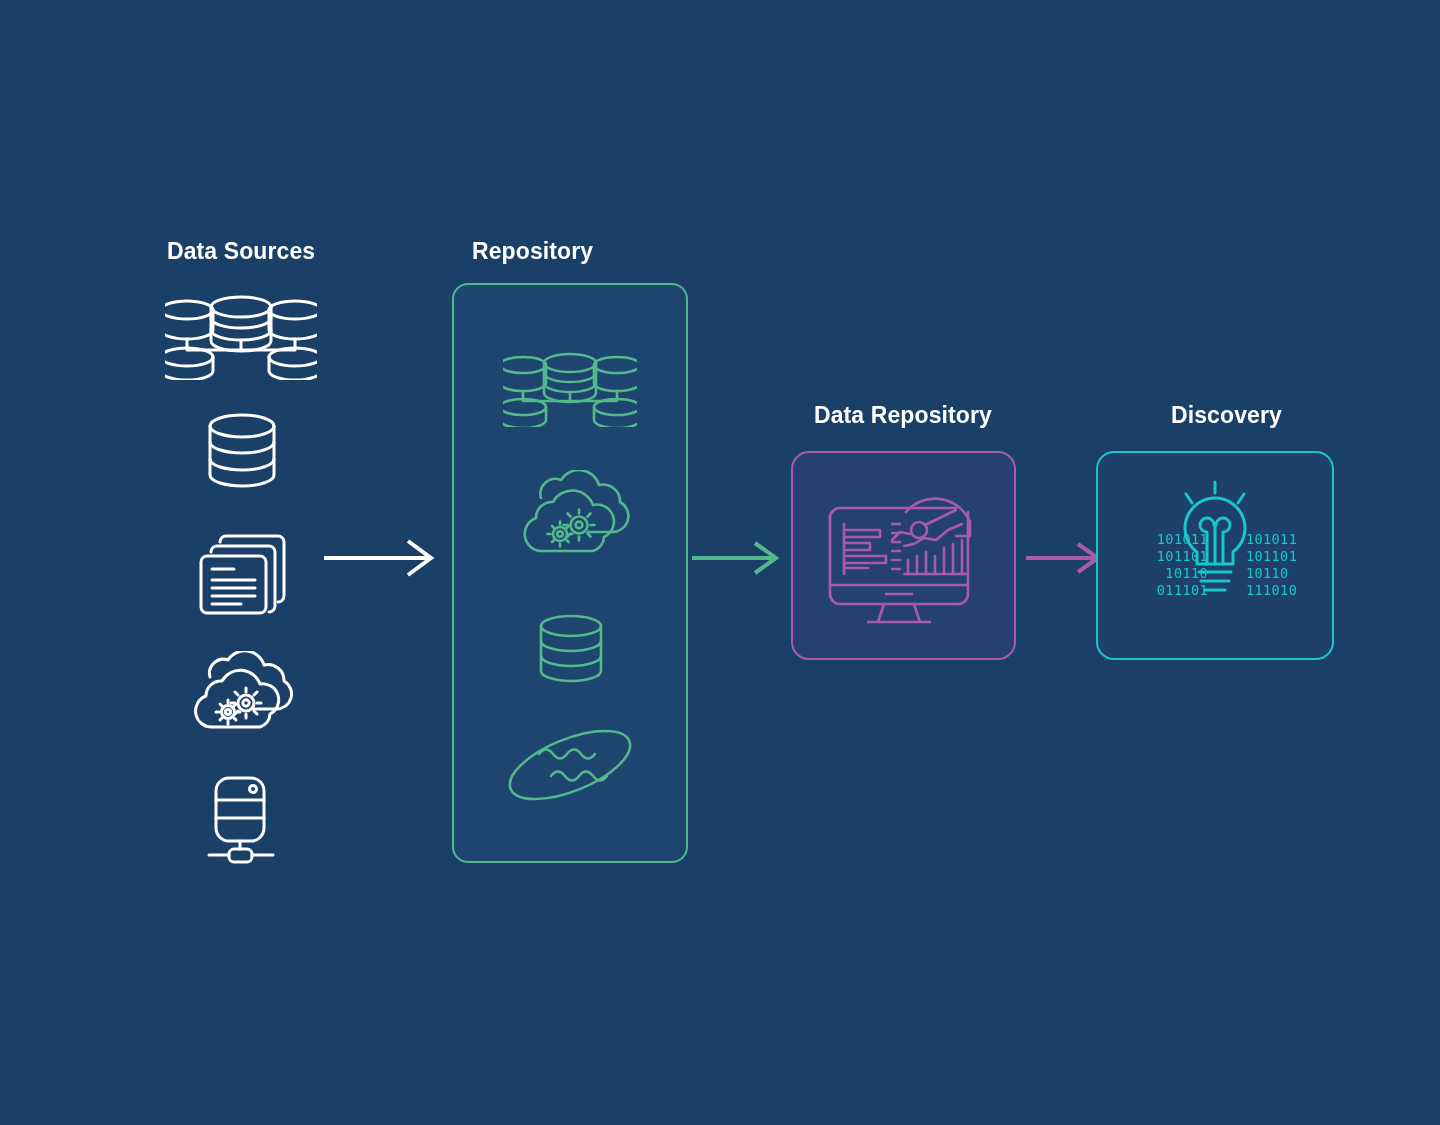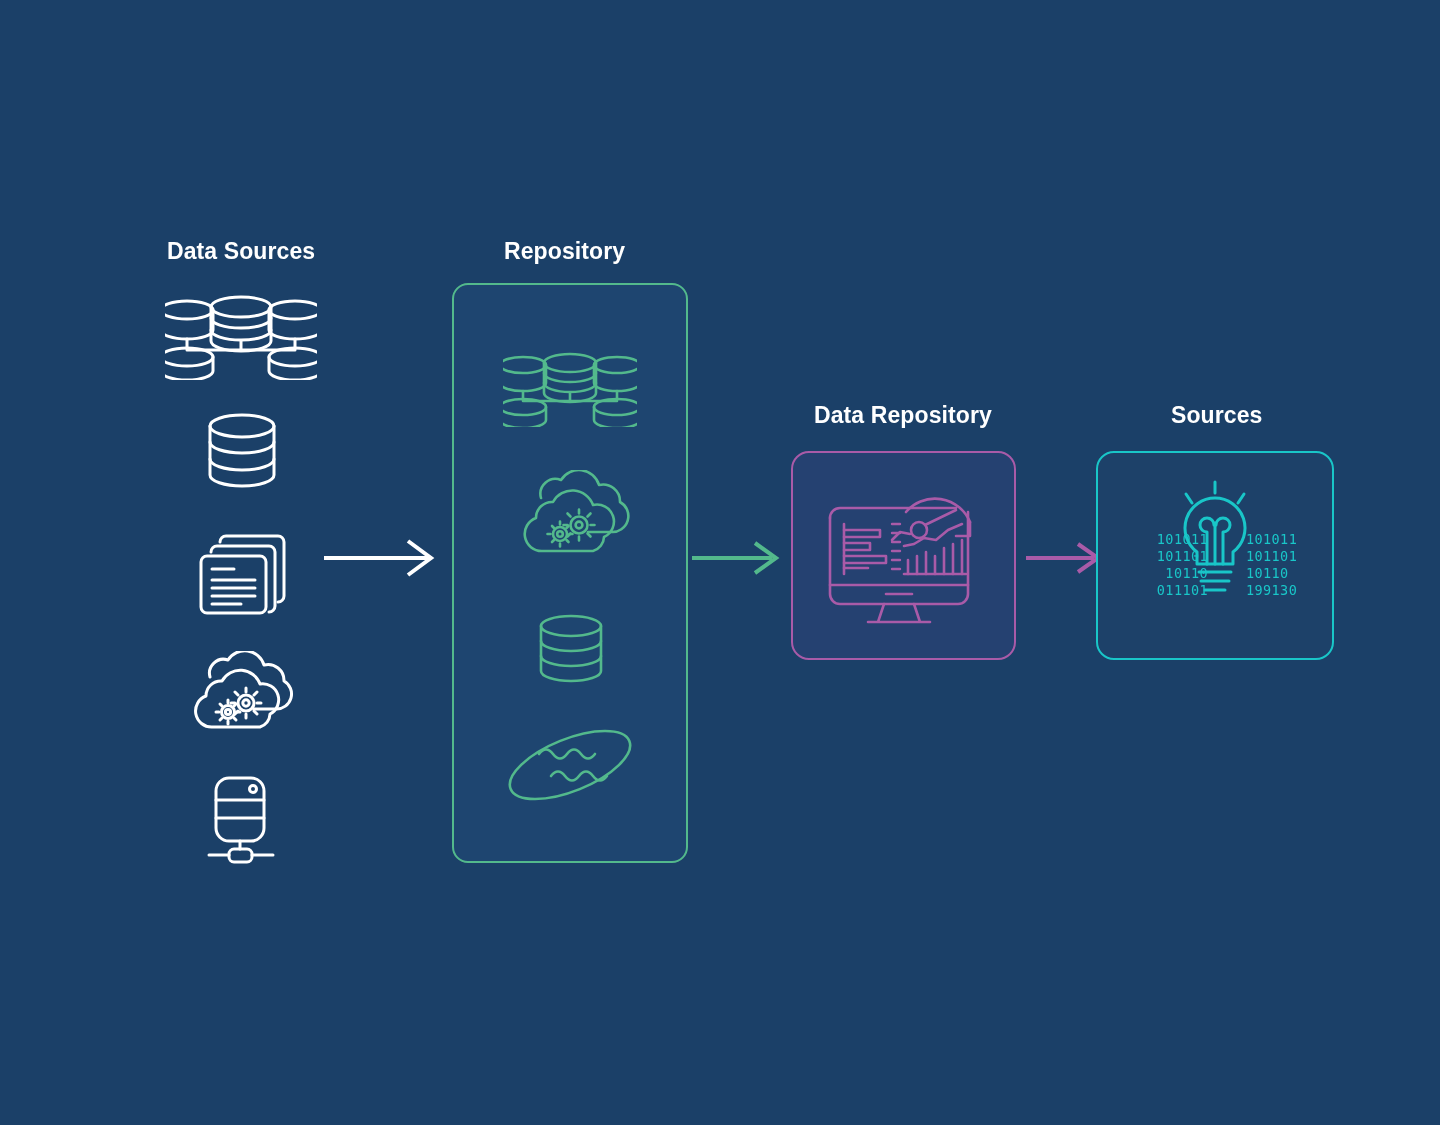--- a/index.html
+++ b/index.html
@@ -24,21 +24,21 @@
   .section-label {
     position: absolute;
     color: #ffffff;
     font-weight: bold;
     font-size: 23px;
     letter-spacing: 0.1px;
     white-space: nowrap;
     font-family: "Liberation Sans", sans-serif;
   }
   #label-data-sources { left: 167px; top: 238px; }
-  #label-repository  { left: 504px; top: 238px; }
+  #label-repository  { left: 472px; top: 238px; }
   #label-discovery   { left: 814px; top: 402px; }
   #label-insights    { left: 1171px; top: 402px; }
 
   .panel {
     position: absolute;
     box-sizing: border-box;
   }
   #repository-panel {
     left: 452px; top: 283px;
     width: 236px; height: 580px;
@@ -80,21 +80,21 @@
 <body>
 
 <div id="stage">
 
   <div class="section-label" id="label-data-sources">Data Sources</div>
 
   <div class="section-label" id="label-repository">Repository</div>
 
   <div class="section-label" id="label-discovery">Data Repository</div>
 
-  <div class="section-label" id="label-insights">Sources</div>
+  <div class="section-label" id="label-insights">Discovery</div>
 
   <svg class="icon-abs" style="left:165px; top:295px;" width="152" height="85" viewBox="0 0 152 85">
     <g fill="none" stroke="#ffffff" stroke-width="3" stroke-linecap="round" stroke-linejoin="round">
 
       <path d="M22 44 L22 55 M130 44 L130 55 M22 55 L130 55 M76 46 L76 55"></path>
 
       <ellipse cx="22" cy="15" rx="26" ry="9"></ellipse>
       <path d="M-4 15 L-4 35 A26 9 0 0 0 48 35 L48 15"></path>
 
       <ellipse cx="130" cy="15" rx="26" ry="9"></ellipse>
@@ -278,21 +278,21 @@
   <div class="binary-col" id="binary-left">
     <span class="binary-row">101011</span>
     <span class="binary-row">101101</span>
     <span class="binary-row">10110</span>
     <span class="binary-row">011101</span>
   </div>
   <div class="binary-col" id="binary-right">
     <span class="binary-row">101011</span>
     <span class="binary-row">101101</span>
     <span class="binary-row">10110</span>
-    <span class="binary-row">199130</span>
+    <span class="binary-row">111010</span>
   </div>
 
   <svg class="icon-abs" style="left:1173px; top:474px;" width="84" height="128" viewBox="0 0 84 128">
     <g fill="none" stroke="#19c6c8" stroke-width="3" stroke-linecap="round" stroke-linejoin="round">
 
       <path d="M42 8 L42 19"></path>
       <path d="M13 20 L19 29"></path>
       <path d="M71 20 L65 29"></path>
 
       <path d="M42 24 A30 30 0 0 0 24 78 L24 90 L60 90 L60 78 A30 30 0 0 0 42 24 Z"></path>

